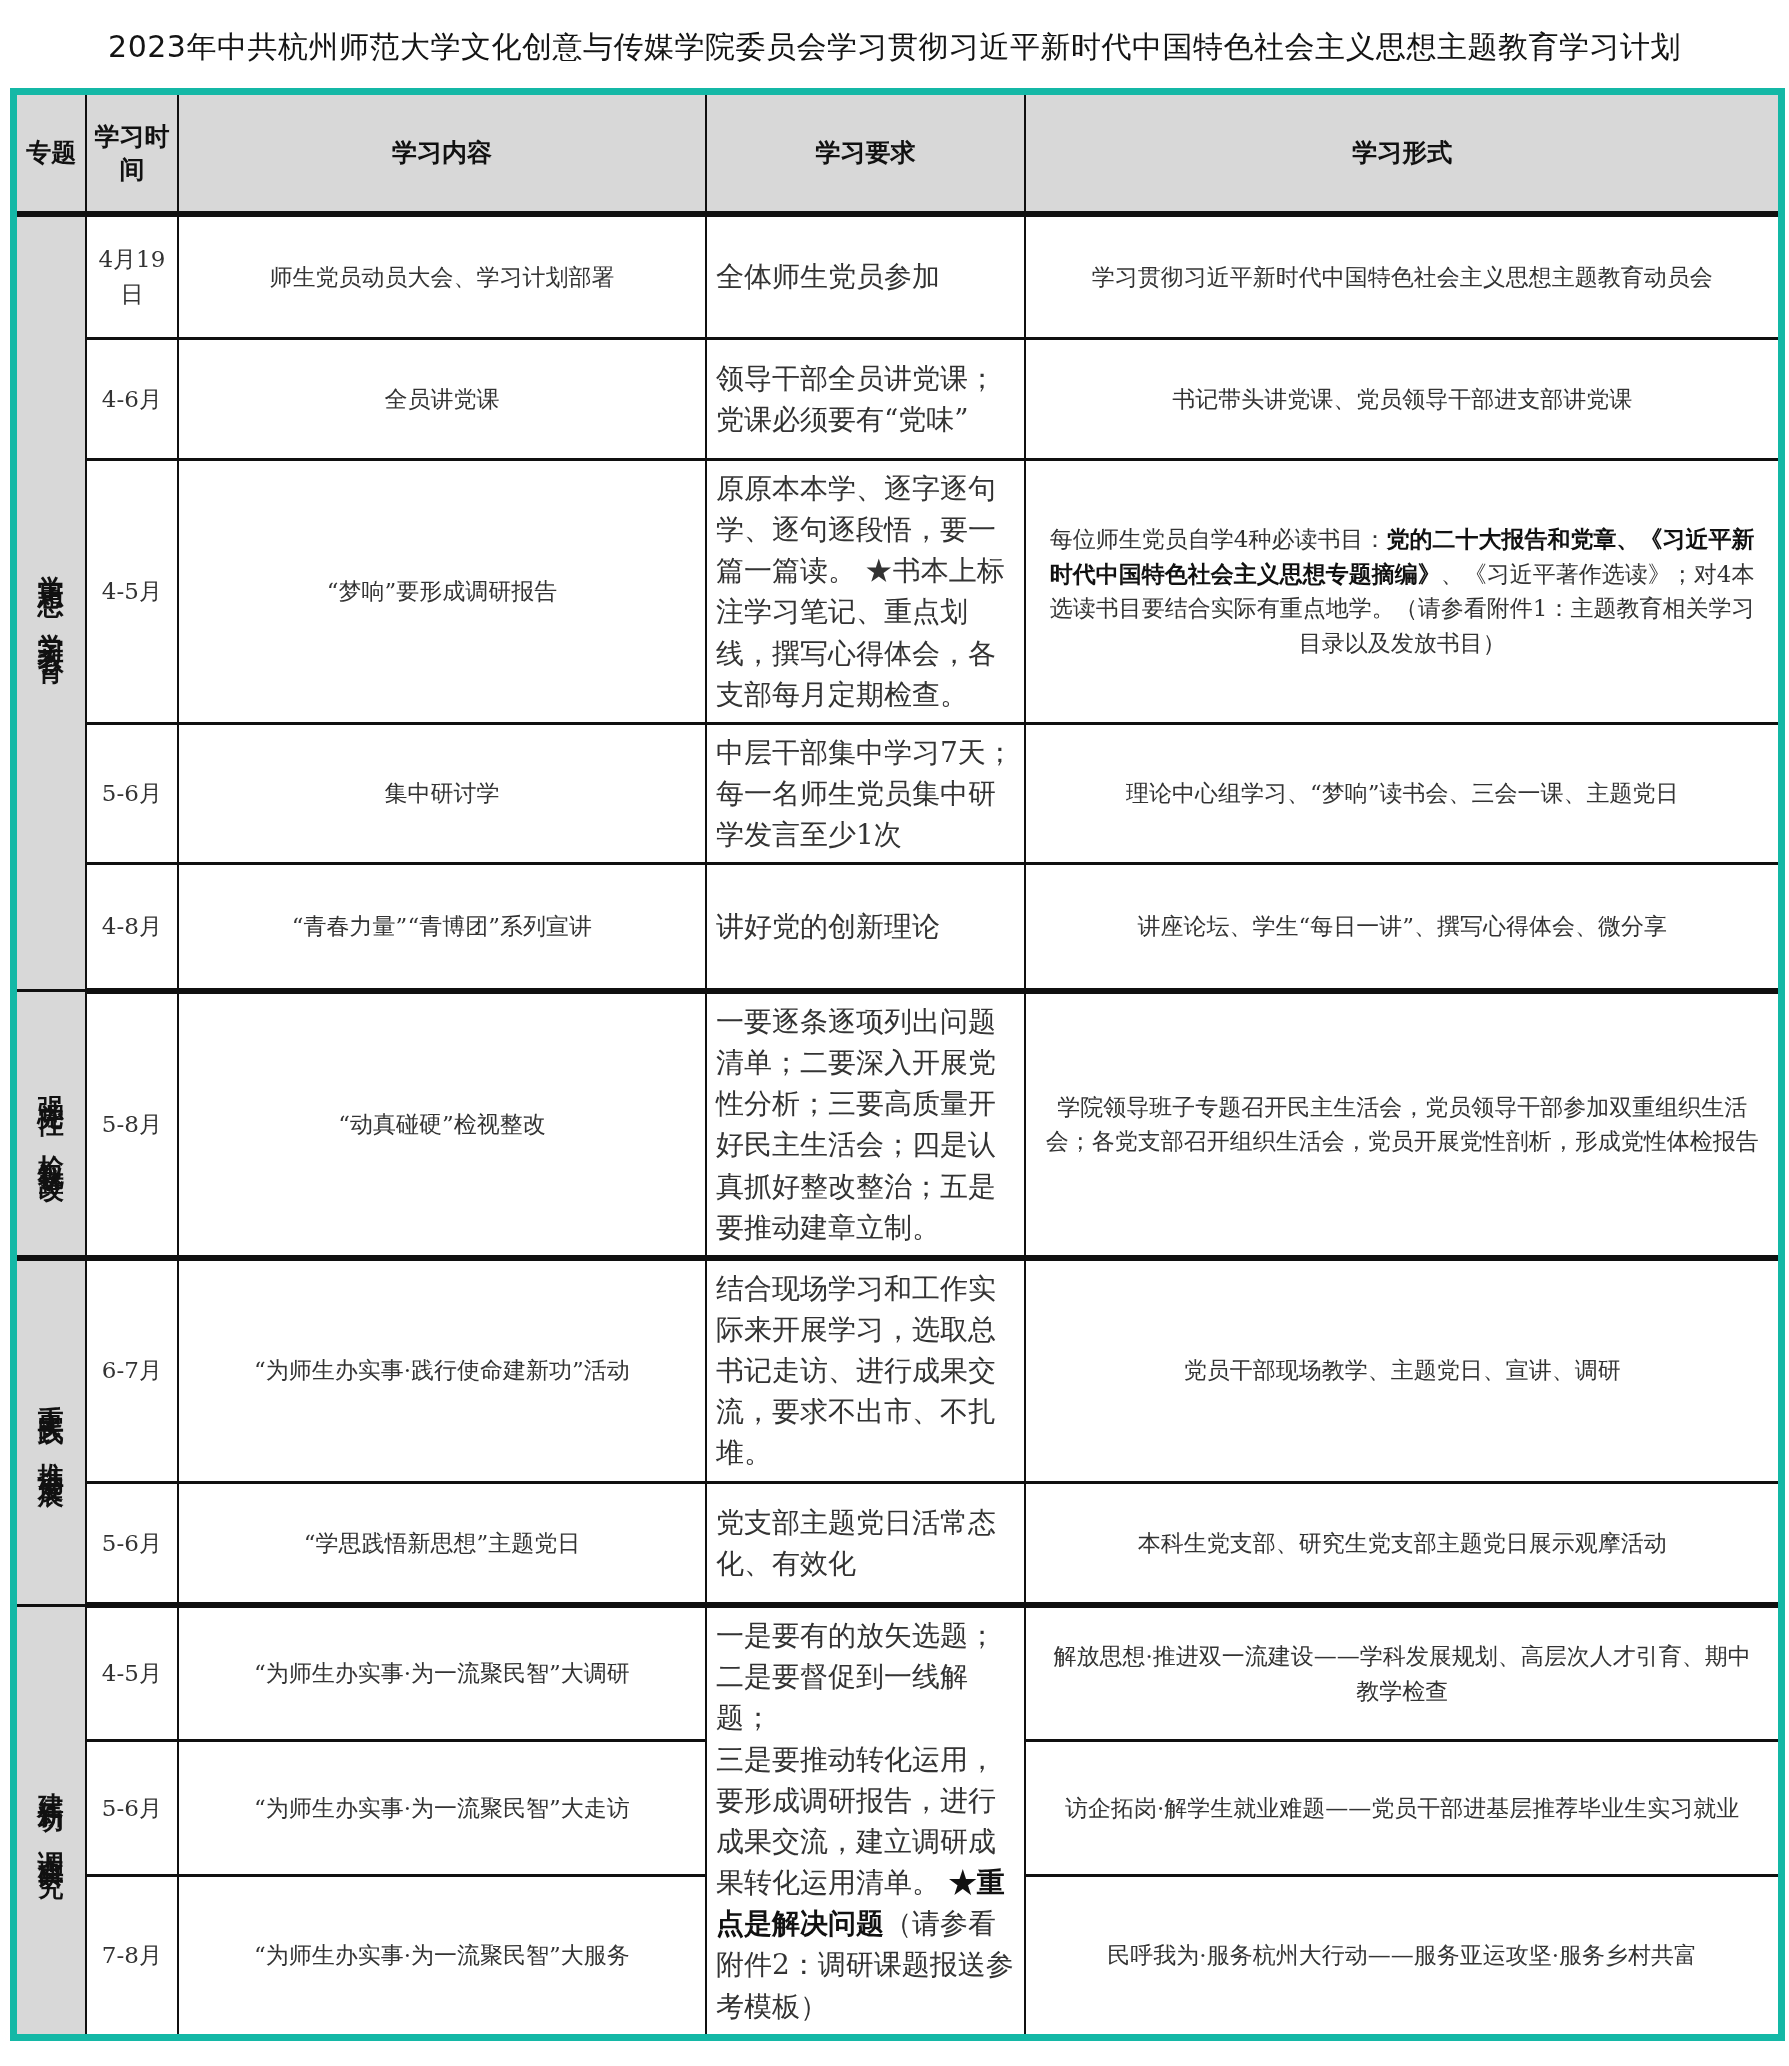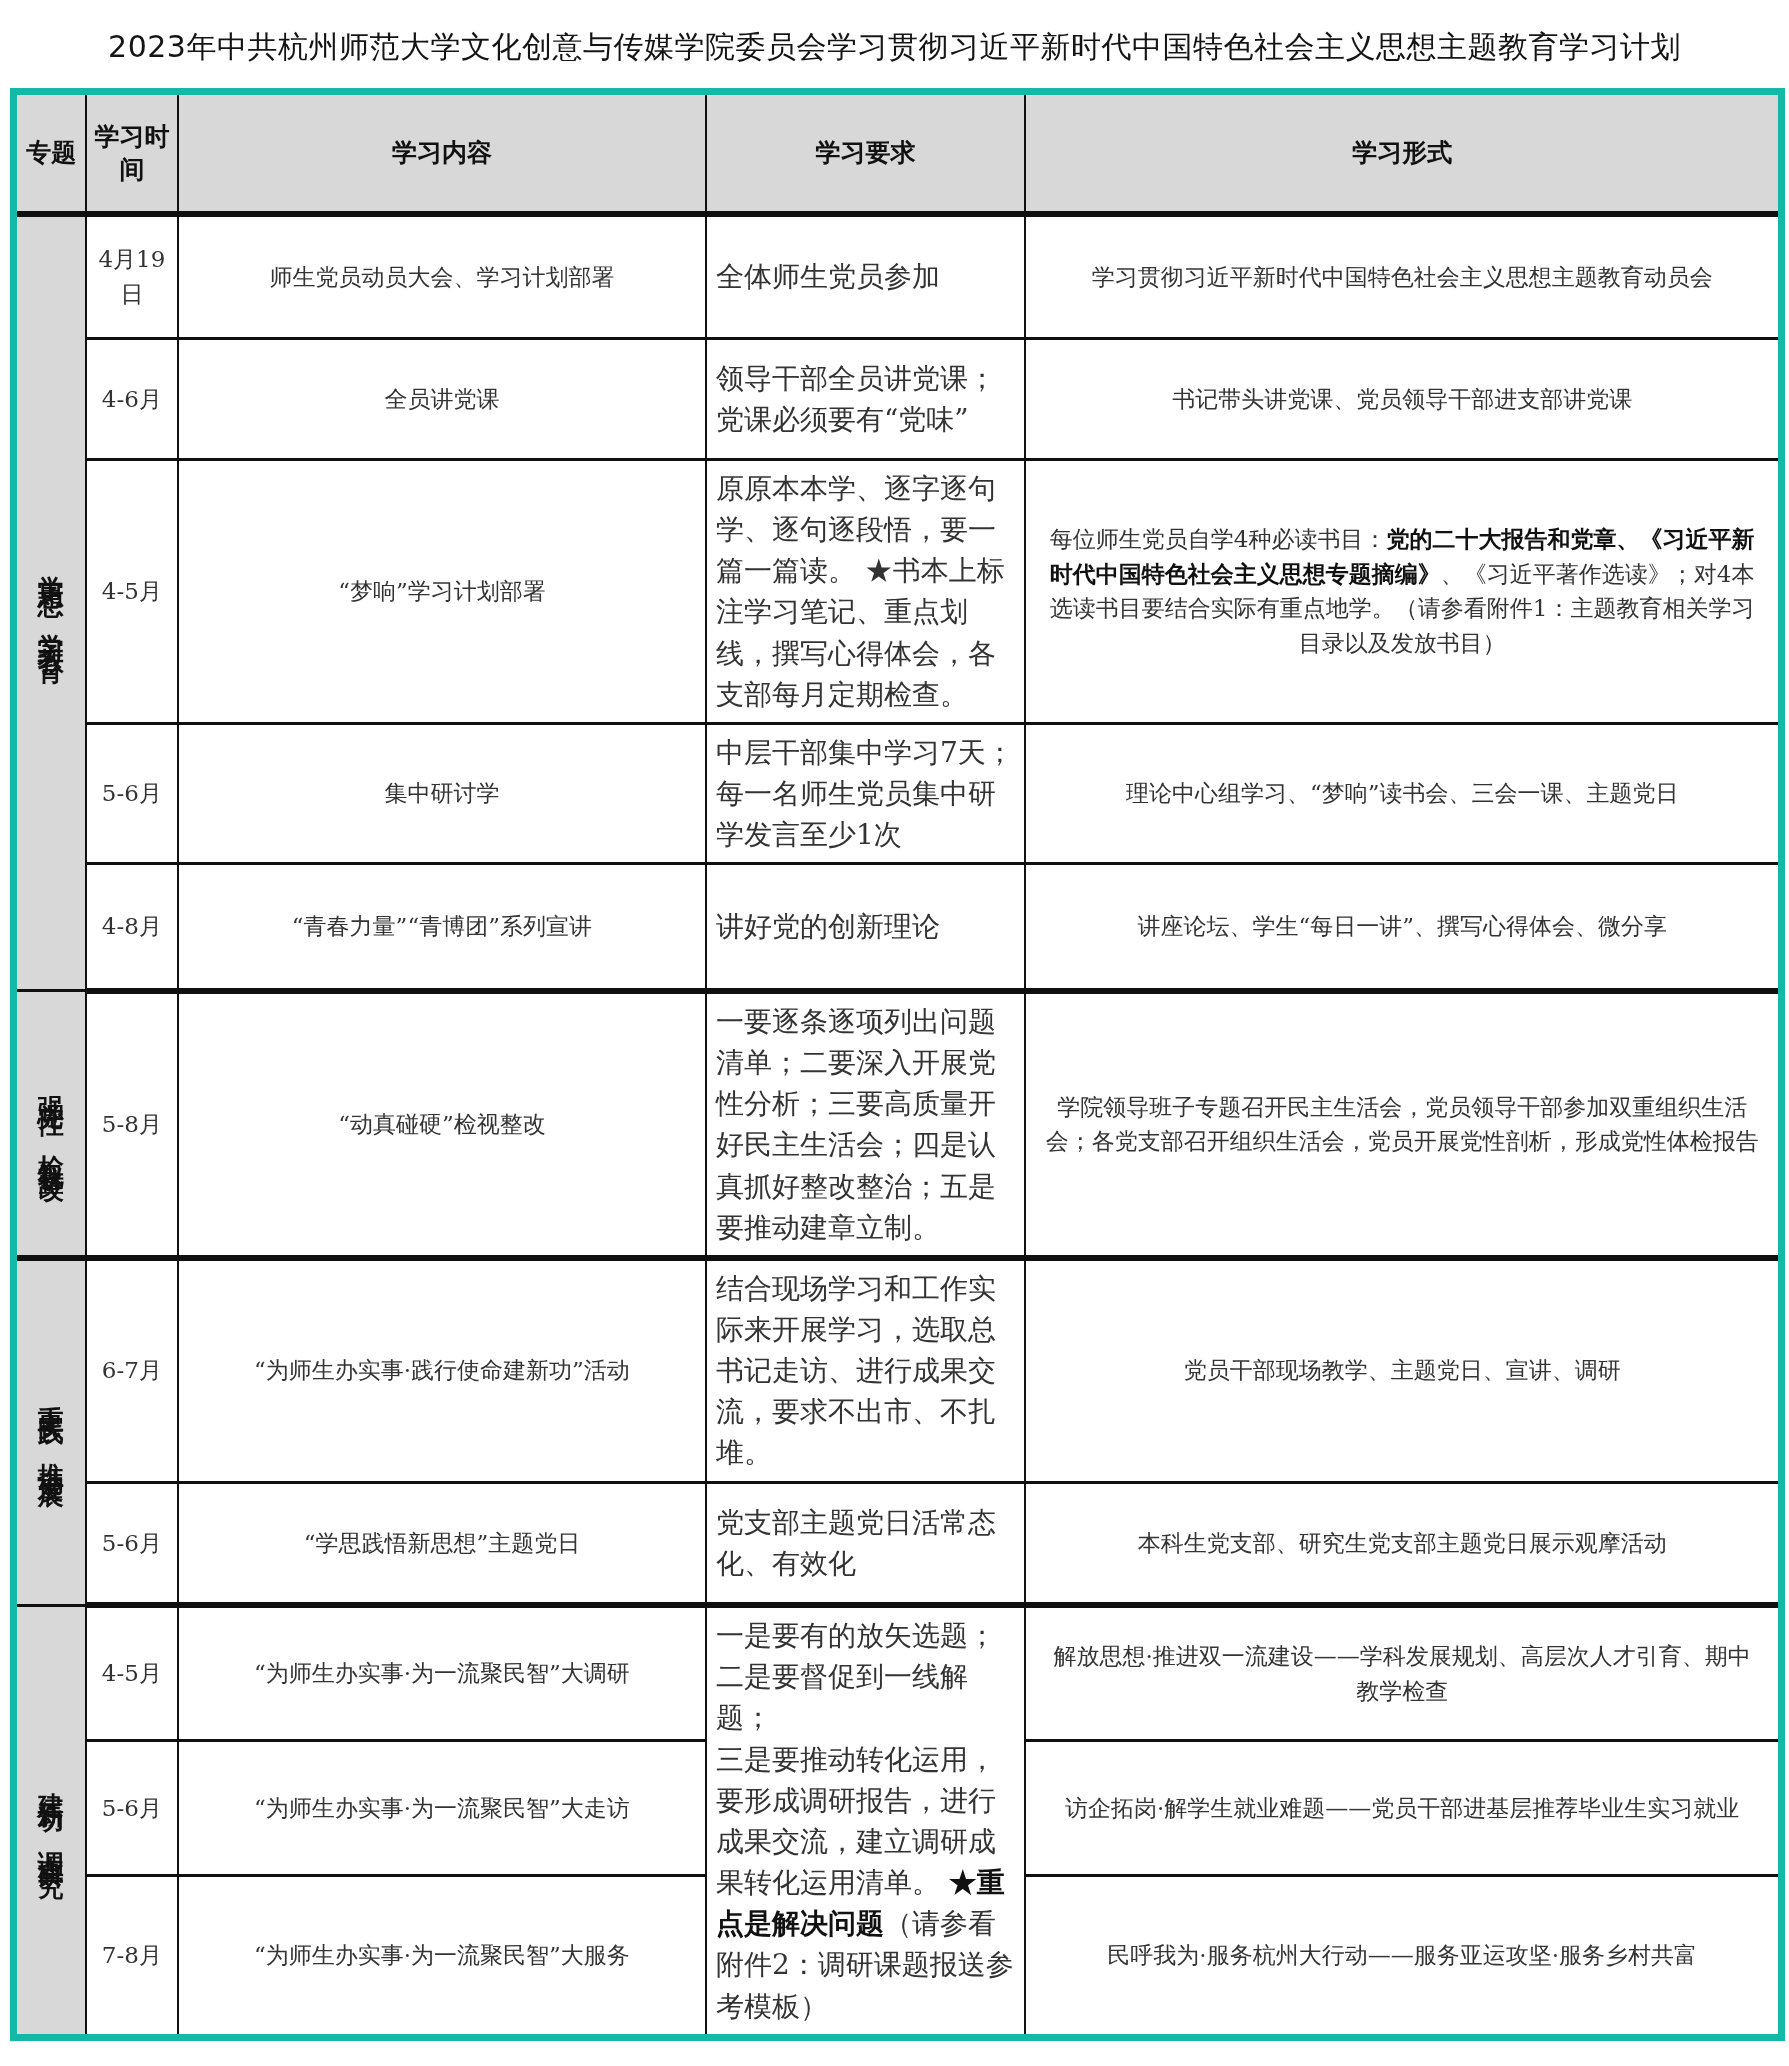--- a/index.html
+++ b/index.html
@@ -100,21 +100,21 @@
       </tr>
       <tr style="height:121px;">
         <td class="time">4-6月</td>
         <td class="content">全员讲党课</td>
         <td class="req">领导干部全员讲党课；
 党课必须要有“党味”</td>
         <td class="format">书记带头讲党课、党员领导干部进支部讲党课</td>
       </tr>
       <tr style="height:238px;">
         <td class="time">4-5月</td>
-        <td class="content">“梦响”学习计划部署</td>
+        <td class="content">“梦响”要形成调研报告</td>
         <td class="req">原原本本学、逐字逐句学、逐句逐段悟，要一篇一篇读。 ★书本上标注学习笔记、重点划线，撰写心得体会，各支部每月定期检查。</td>
         <td class="format"><span>每位师生党员自学4种必读书目：</span><span class="bold-seg">党的二十大报告和党章、《习近平新时代中国特色社会主义思想专题摘编》</span><span>、《习近平著作选读》；对4本选读书目要结合实际有重点地学。（请参看附件1：主题教育相关学习目录以及发放书目）</span></td>
       </tr>
       <tr style="height:128px;">
         <td class="time">5-6月</td>
         <td class="content">集中研讨学</td>
         <td class="req">中层干部集中学习7天；
 每一名师生党员集中研学发言至少1次</td>
         <td class="format">理论中心组学习、“梦响”读书会、三会一课、主题党日</td>
       </tr>

